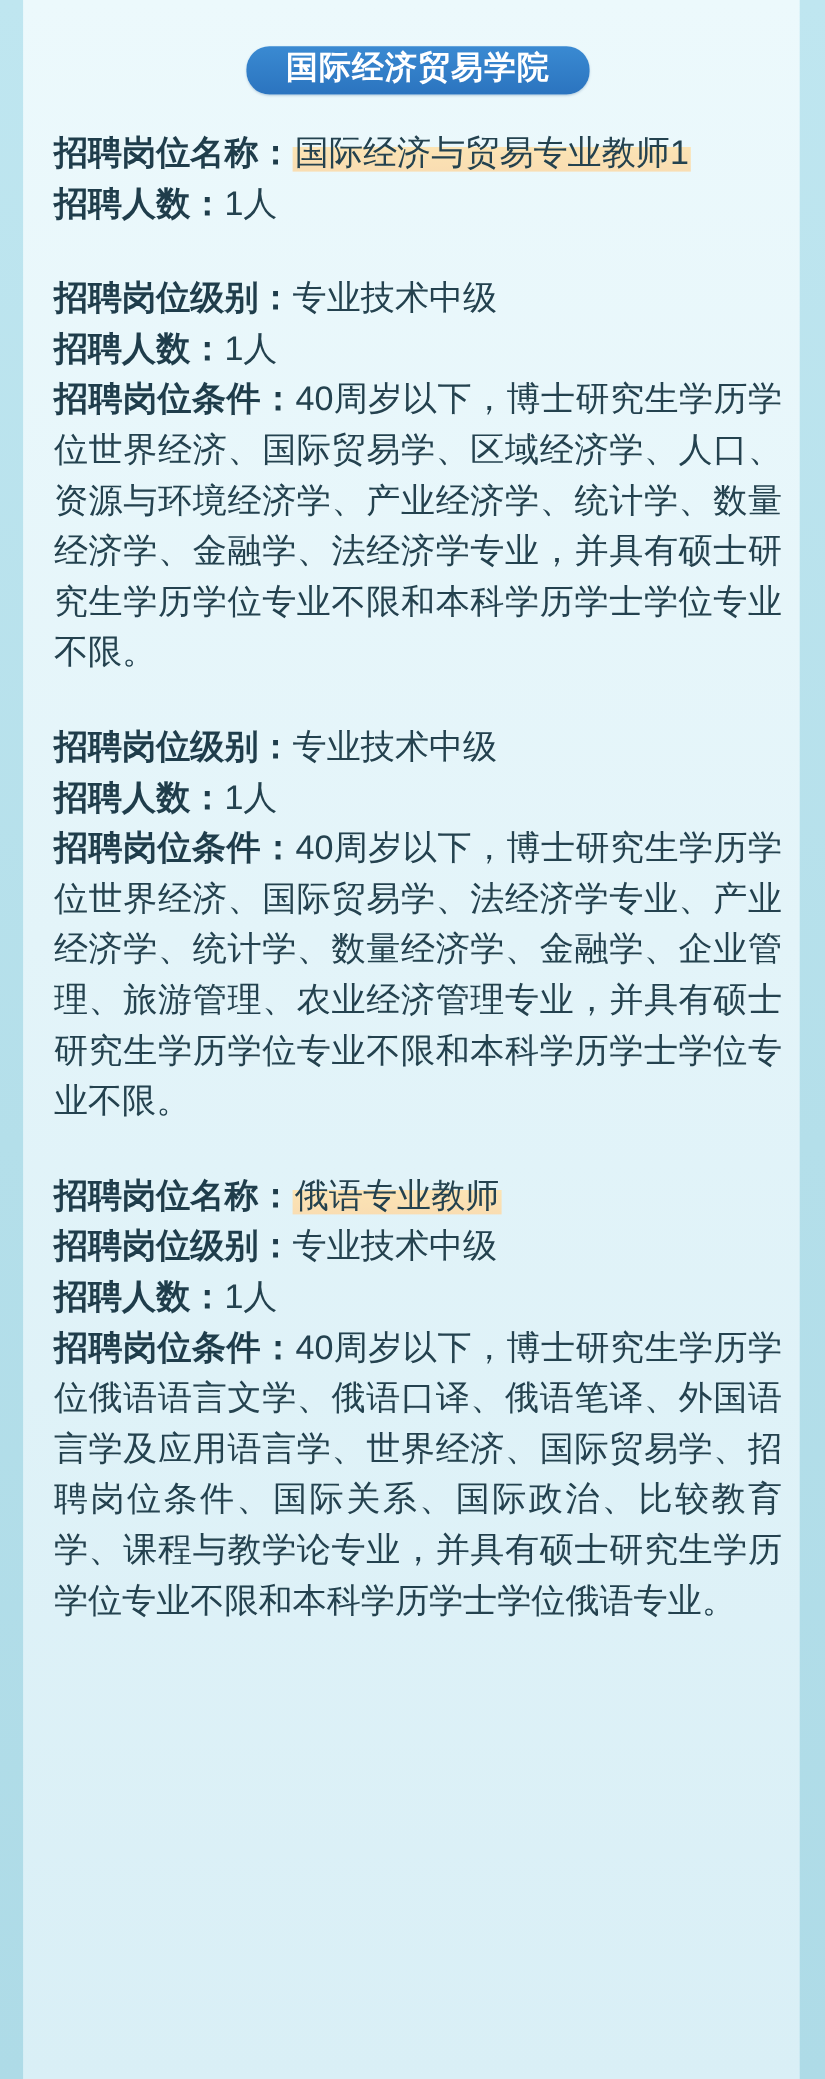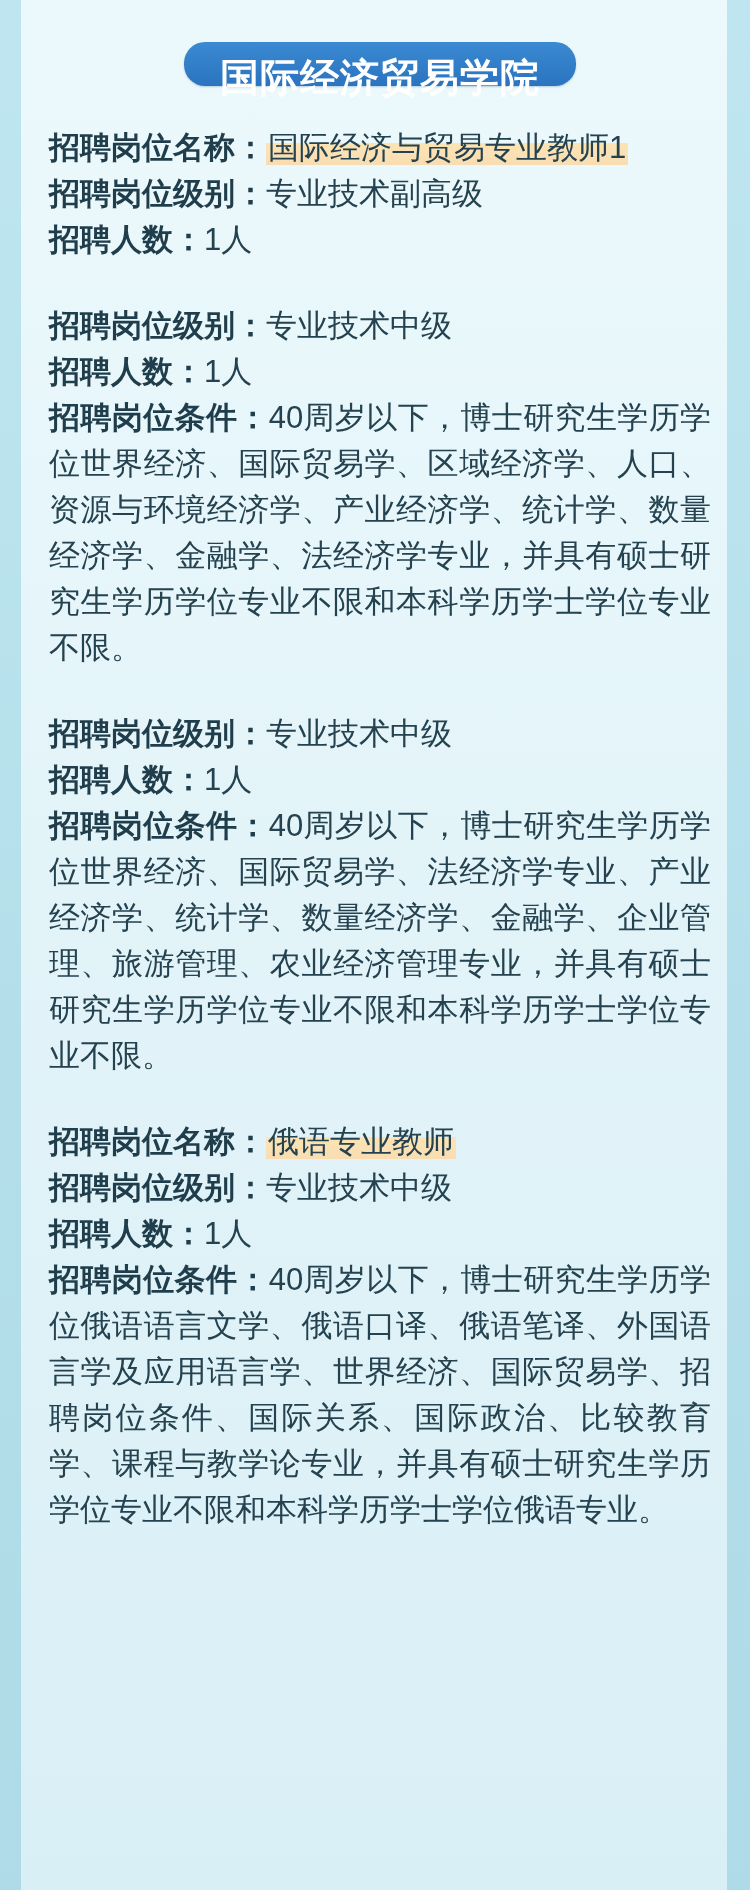--- a/index.html
+++ b/index.html
@@ -27,25 +27,25 @@
 
   .badge-row {
     text-align: center;
     margin-bottom: 30px;
   }
 
   .badge {
     display: inline-block;
     background: linear-gradient(180deg, #3a8ad2 0%, #2b74bf 100%);
     color: #ffffff;
-    font-size: 39px;
+    font-size: 29px;
     font-weight: 700;
     line-height: 40px;
     height: 44px;
-    padding: 16px 36px;
+    padding: 0 36px;
     border-radius: 21px;
     letter-spacing: 1px;
     box-shadow: 0 1px 2px rgba(30, 80, 130, 0.25);
   }
 
   .job-section {
     color: #24424f;
     font-size: 31px;
     line-height: 46px;
     text-align: justify;
@@ -75,21 +75,20 @@
 
 <div class="page">
   <div class="card">
 
     <div class="badge-row">
       <span class="badge">国际经济贸易学院</span>
     </div>
 
     <div class="job-section">
       <div><span class="label">招聘岗位名称：</span><span class="hl">国际经济与贸易专业教师1</span></div>
-      <div><span class="label">招聘岗位级别：</span><span>专业技术副高级</span></div>
       <div><span class="label">招聘人数：</span><span>1人</span></div>
     </div>
 
     <div class="job-section">
       <div><span class="label">招聘岗位级别：</span><span>专业技术中级</span></div>
       <div><span class="label">招聘人数：</span><span>1人</span></div>
       <div><span class="label">招聘岗位条件：</span><span>40周岁以下，博士研究生学历学位世界经济、国际贸易学、区域经济学、人口、资源与环境经济学、产业经济学、统计学、数量经济学、金融学、法经济学专业，并具有硕士研究生学历学位专业不限和本科学历学士学位专业不限。</span></div>
     </div>
 
     <div class="job-section">

